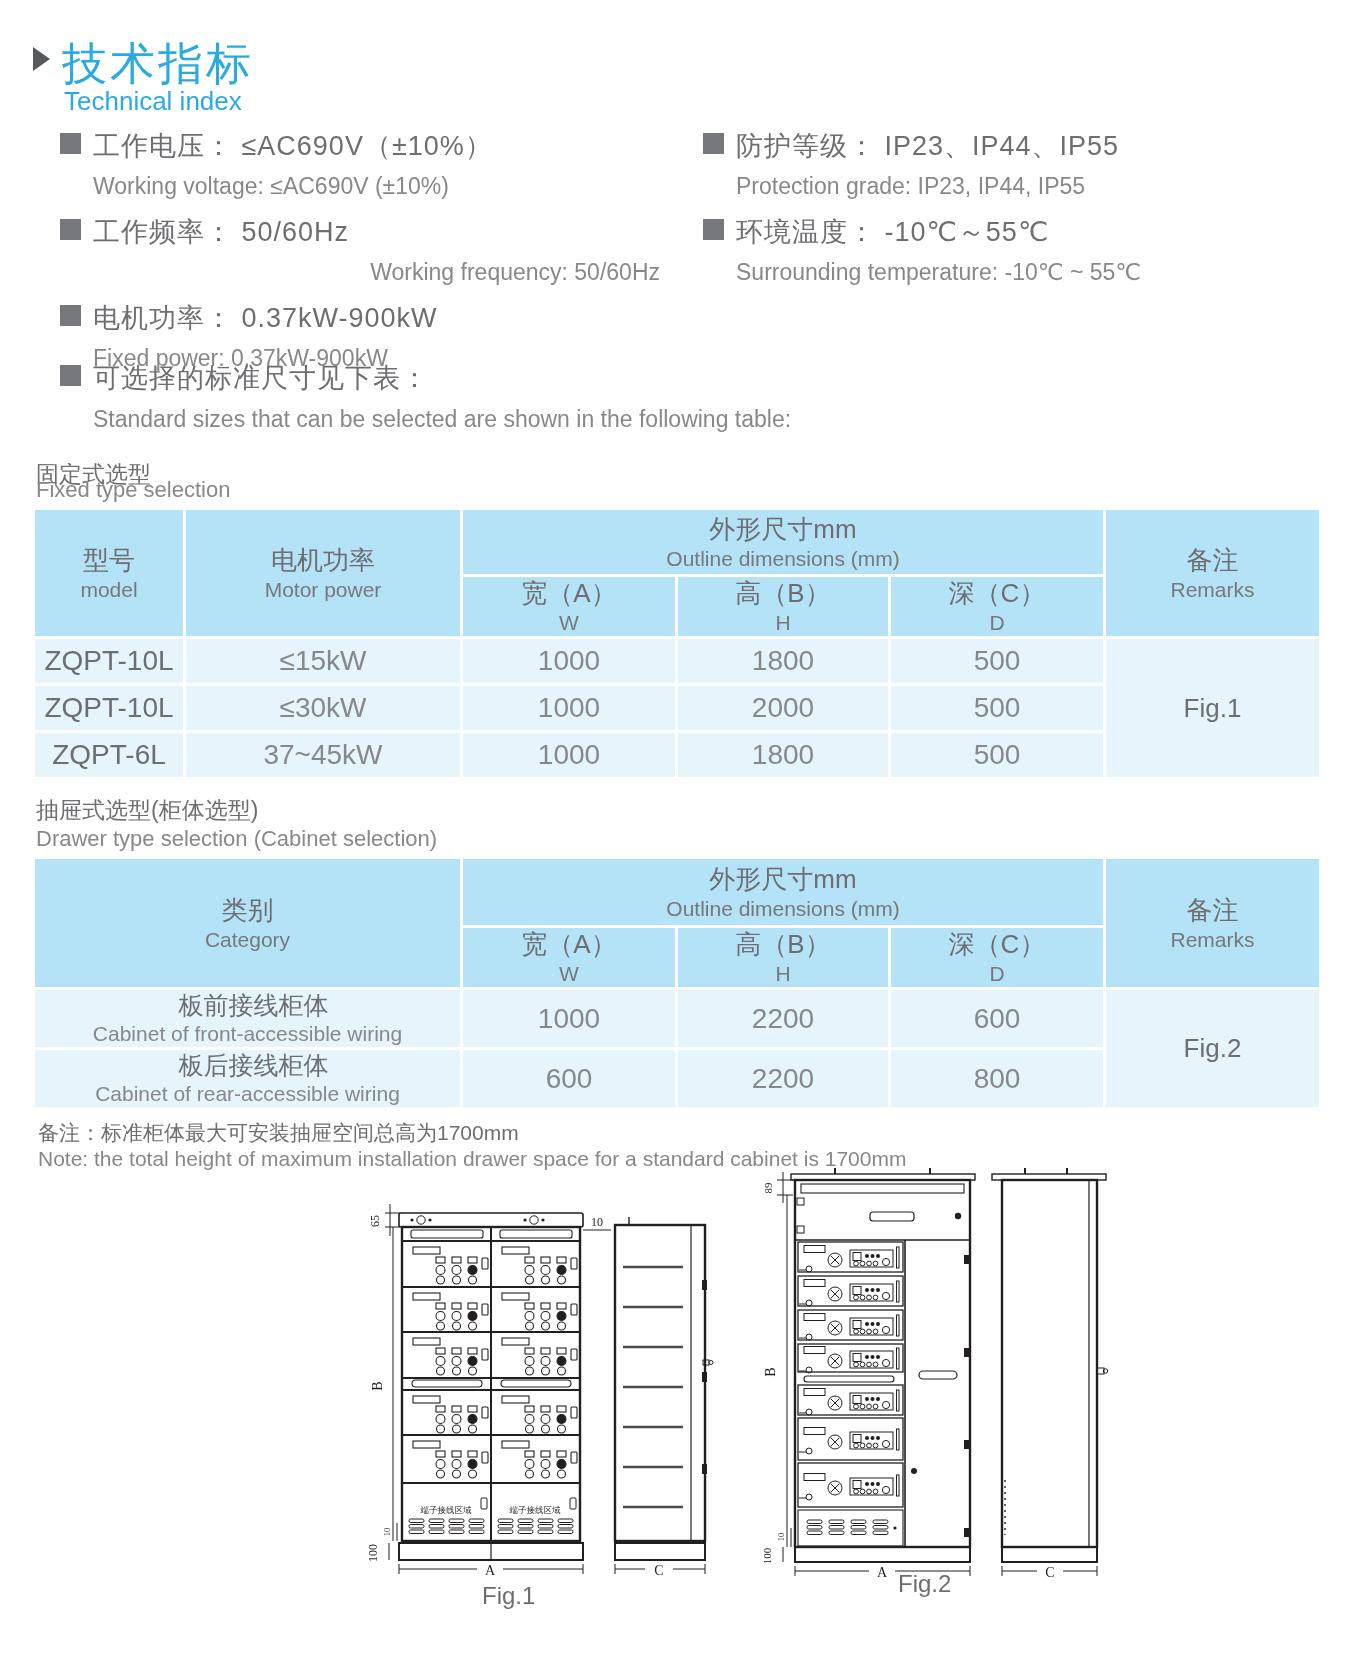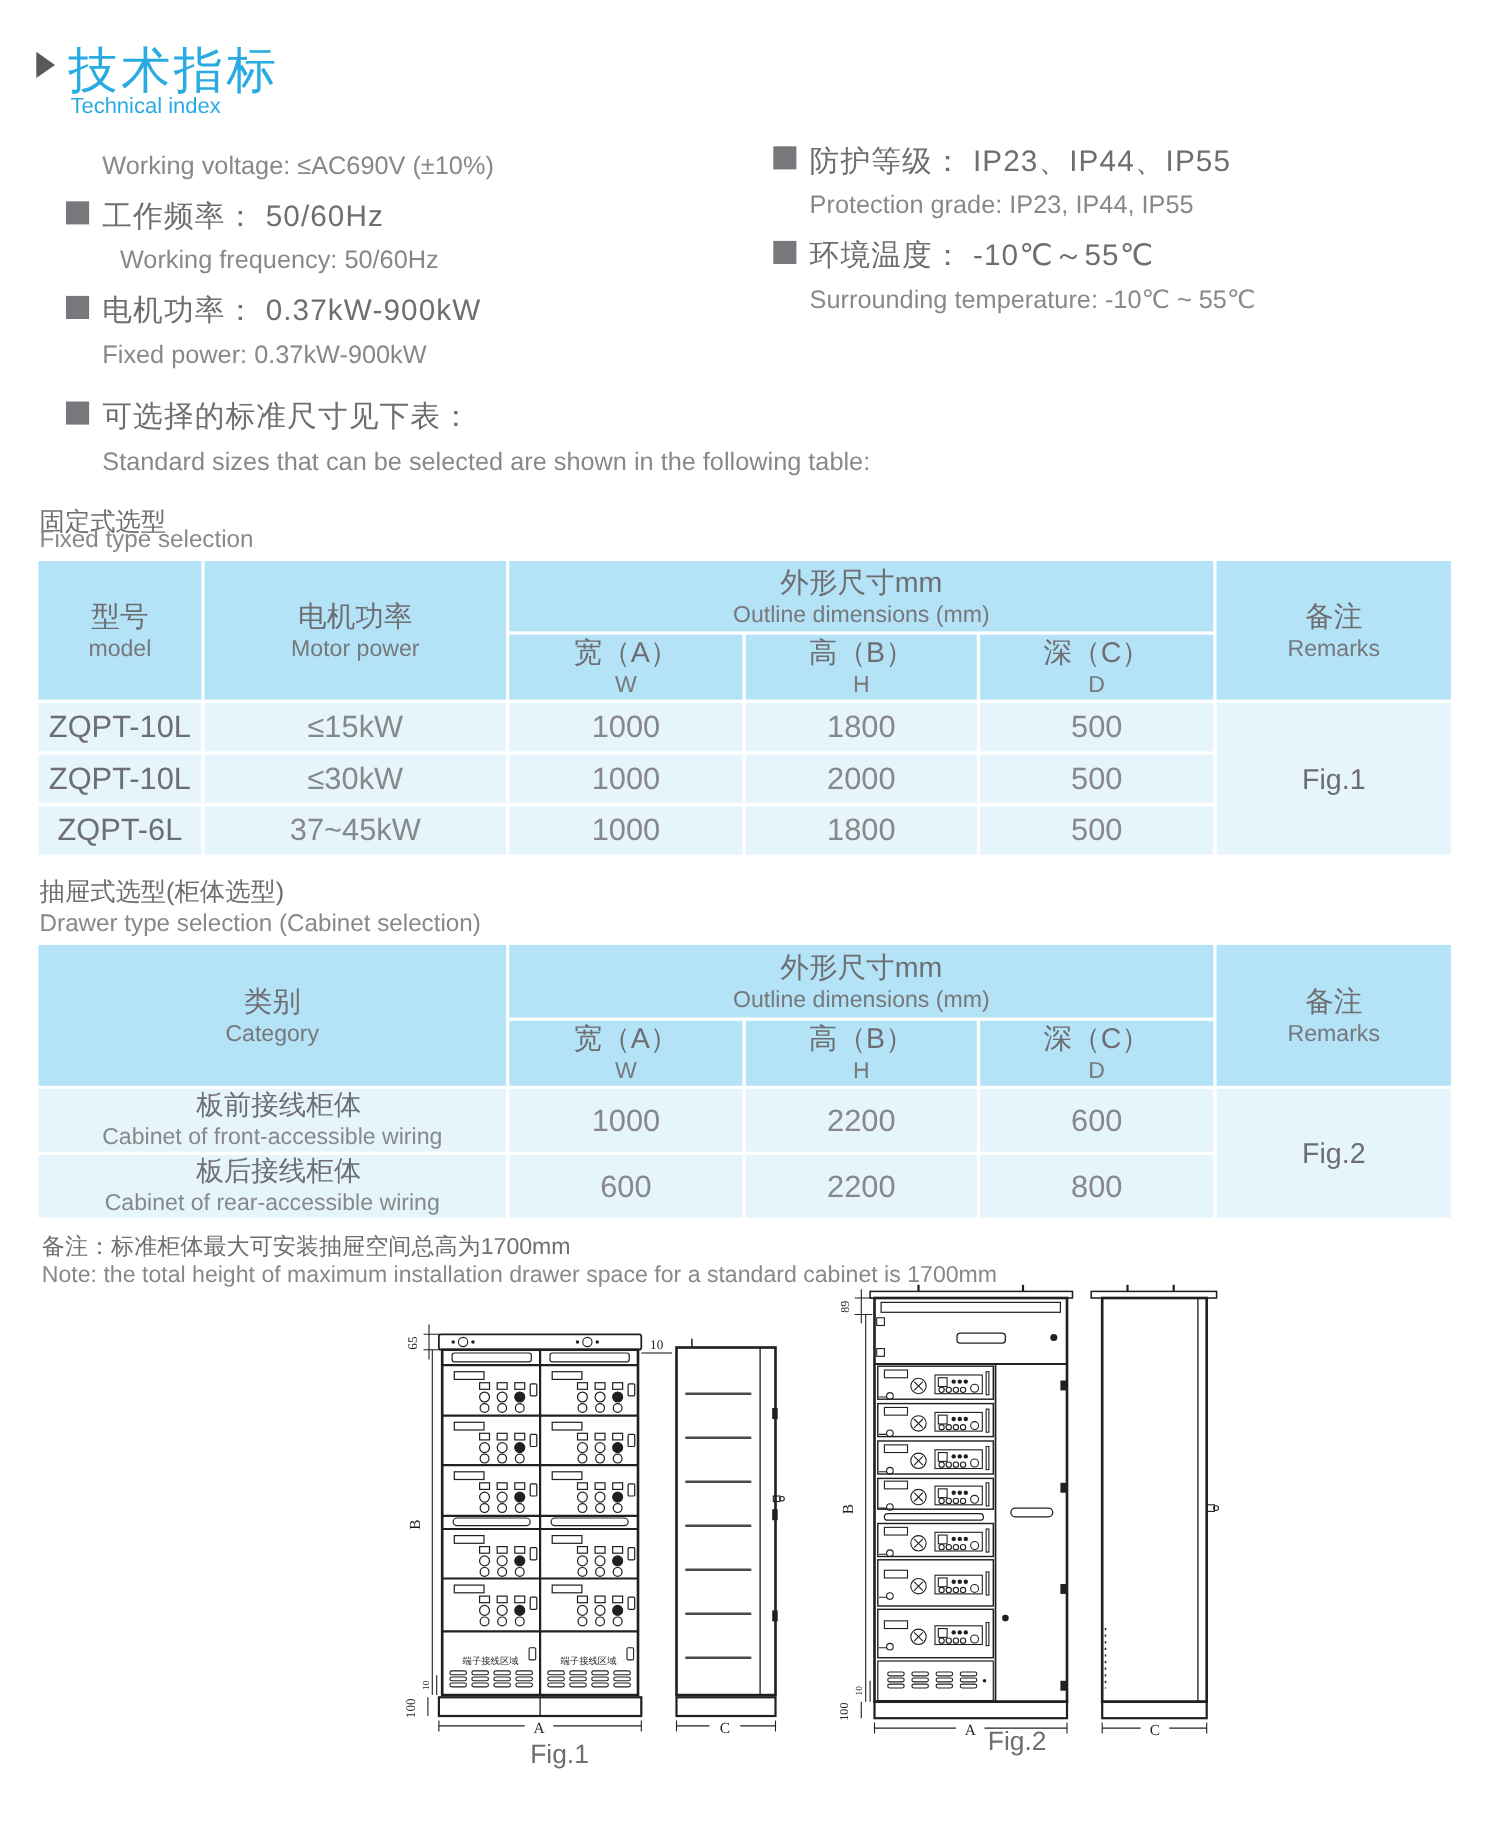--- a/index.html
+++ b/index.html
@@ -2,21 +2,21 @@
 <html><head>
 <meta charset="utf-8">
 <style>
   html,body{margin:0;padding:0;}
   body{background:#ffffff;font-family:"Liberation Sans","DejaVu Sans",sans-serif;}
   .page{position:relative;width:1357px;height:1660px;background:#fff;overflow:hidden;color:#6d6e71;}
   .abs{position:absolute;}
   
   .tri{width:0;height:0;border-left:17px solid #58595b;border-top:12px solid transparent;border-bottom:12px solid transparent;}
   .title{font-size:45px;color:#29abe2;letter-spacing:3px;}
-  .subtitle{font-size:20px;color:#29abe2;}
+  .subtitle{font-size:26px;color:#29abe2;}
   
   .spec-zh{display:flex;align-items:flex-start;font-size:27px;color:#6d6e71;letter-spacing:1px;}
   .bullet{flex:none;width:21px;height:21px;background:#77787b;margin:5px 12px 0 0;}
   .spec-en{font-size:23px;color:#87888a;}
   .sec-zh{font-size:23px;color:#6d6e71;}
   .sec-en{font-size:22px;color:#87888a;}
   
   table.spec{border-collapse:separate;border-spacing:3px;table-layout:fixed;}
   table.spec th,table.spec td{padding:0;text-align:center;vertical-align:middle;font-weight:normal;}
   table.spec th{background:#b4e2f7;}
@@ -38,28 +38,32 @@
 <div class="page">
 
   <div class="abs" style="left:33px;top:47px;">
       <div class="tri"></div>
     </div>
   <div class="abs title" style="left:62px;top:34px;">技术指标</div>
   <div class="abs subtitle" style="left:64px;top:86px;">Technical index</div>
 
   <div class="abs" style="left:60px;top:128px;width:600px;">
     <div>
+      <div class="spec-zh">
+          <span class="bullet"></span>
+          <span>工作电压： ≤AC690V（±10%）</span>
+        </div>
       <div class="spec-en" style="margin:9px 0 14px 33px;">Working voltage: ≤AC690V (±10%)</div>
     </div>
     <div>
       <div class="spec-zh">
           <span class="bullet"></span>
           <span>工作频率： 50/60Hz</span>
         </div>
-      <div class="spec-en" style="margin:9px 0 14px 49px;">Working frequency: 50/60Hz</div>
+      <div class="spec-en" style="margin:9px 0 14px 22px;text-align:right;">Working frequency: 50/60Hz</div>
     </div>
     <div>
       <div class="spec-zh">
           <span class="bullet"></span>
           <span>电机功率： 0.37kW-900kW</span>
         </div>
       <div class="spec-en" style="margin:9px 0 14px 33px;">Fixed power: 0.37kW-900kW</div>
     </div>
   </div>
 

